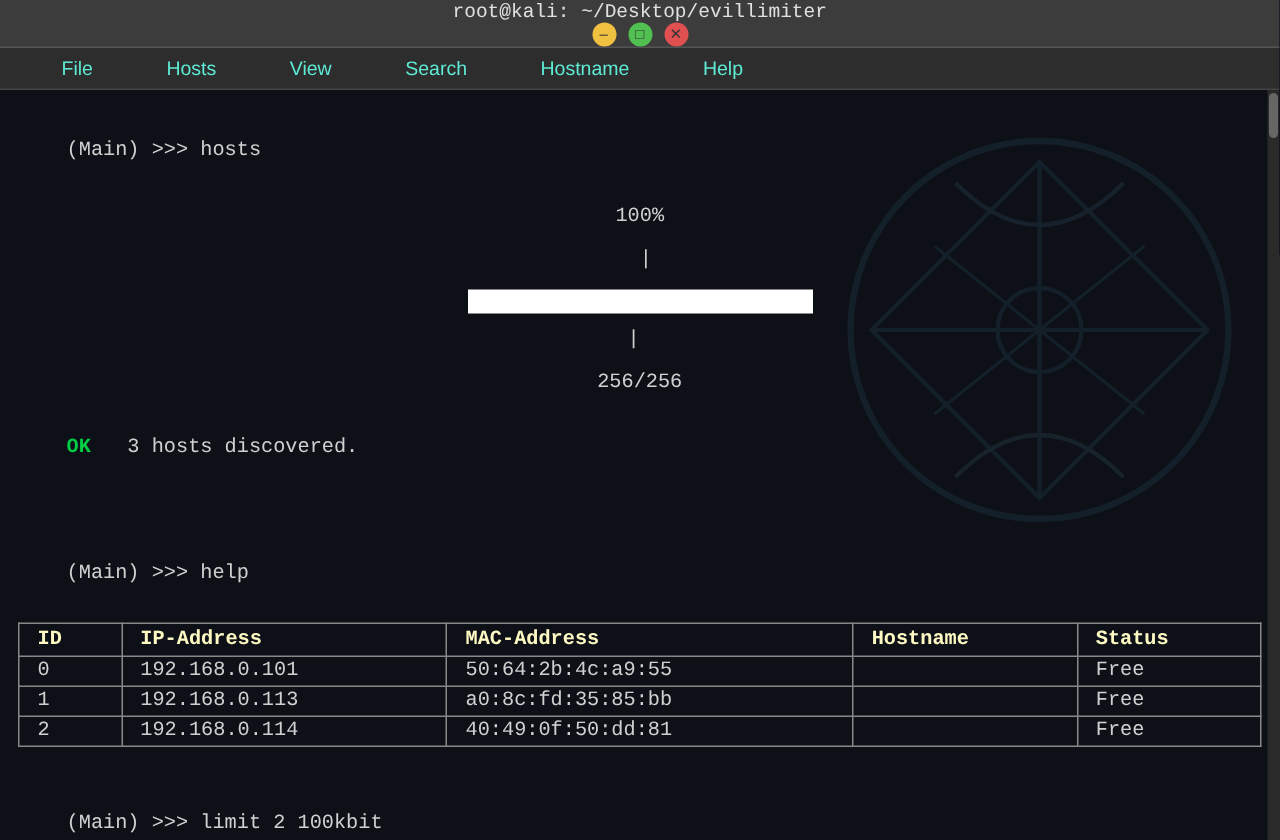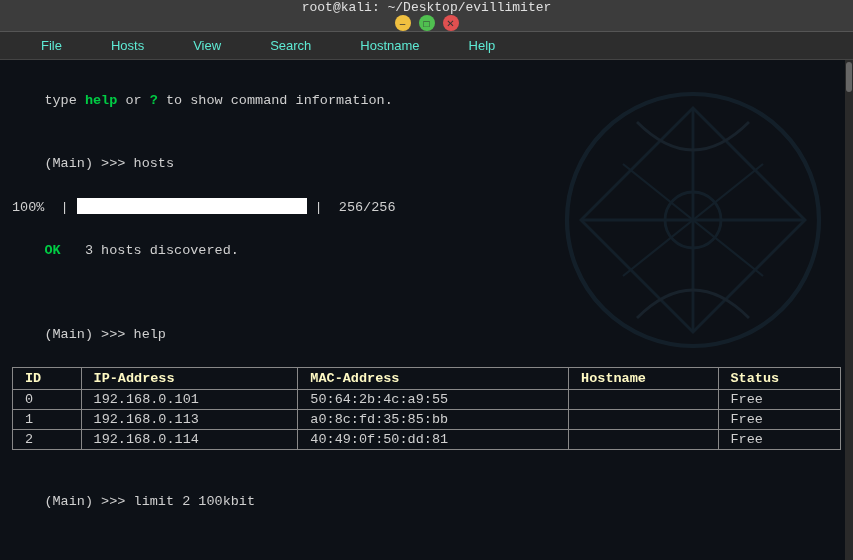--- a/index.html
+++ b/index.html
@@ -101,22 +101,24 @@
       white-space: pre;
     }
 
     .text-white { color: #d0d0d0; }
     .text-green { color: #00cc44; }
     .text-bold { font-weight: bold; }
 
     
     .progress-container {
       display: flex;
+      align-items: center;
       gap: 8px;
       margin: 2px 0;
+      flex-direction: column;
     }
 
     .progress-bar {
       width: 230px;
       height: 16px;
       background: #ffffff;
       display: inline-block;
     }
 
     .hosts-table {
@@ -195,23 +197,20 @@
     <circle cx="100" cy="100" r="90" fill="none" stroke="#4488aa" stroke-width="3"></circle>
     <path d="M100 20 L100 180 M20 100 L180 100" stroke="#4488aa" stroke-width="2" fill="none"></path>
     <path d="M100 20 Q140 60 180 100 Q140 140 100 180 Q60 140 20 100 Q60 60 100 20Z" fill="none" stroke="#4488aa" stroke-width="2"></path>
     <path d="M60 30 Q100 70 140 30" stroke="#6699bb" stroke-width="2" fill="none"></path>
     <path d="M60 170 Q100 130 140 170" stroke="#6699bb" stroke-width="2" fill="none"></path>
     <circle cx="100" cy="100" r="20" fill="none" stroke="#4488aa" stroke-width="2"></circle>
     <line x1="50" y1="60" x2="150" y2="140" stroke="#4488aa" stroke-width="1.5"></line>
     <line x1="150" y1="60" x2="50" y2="140" stroke="#4488aa" stroke-width="1.5"></line>
   </svg>
 
-  <div class="terminal-line">
-    <span class="text-white">type </span><span class="text-green text-bold">help</span><span class="text-white"> or </span><span class="text-green text-bold">?</span><span class="text-white"> to show command information.</span>
-  </div>
 
   <div class="terminal-line">
     <span class="text-white">(Main) &gt;&gt;&gt; </span><span class="text-white">hosts</span>
   </div>
 
   <div class="terminal-line progress-container">
     <span class="text-white">100%</span>
     <span class="text-white"> |</span>
     <span class="progress-bar"></span>
     <span class="text-white">| </span>

